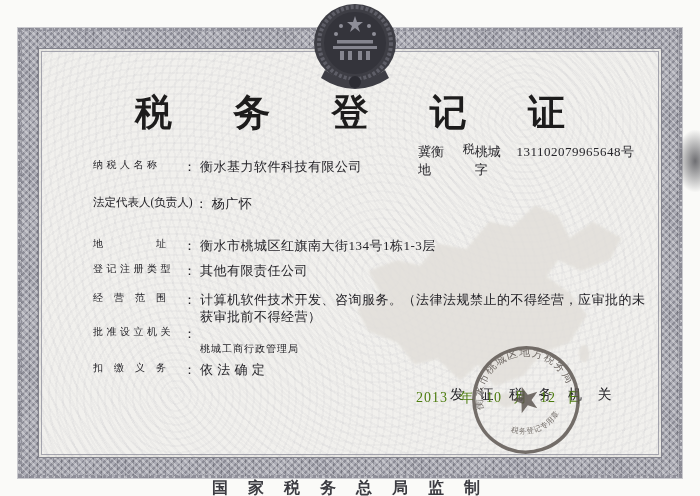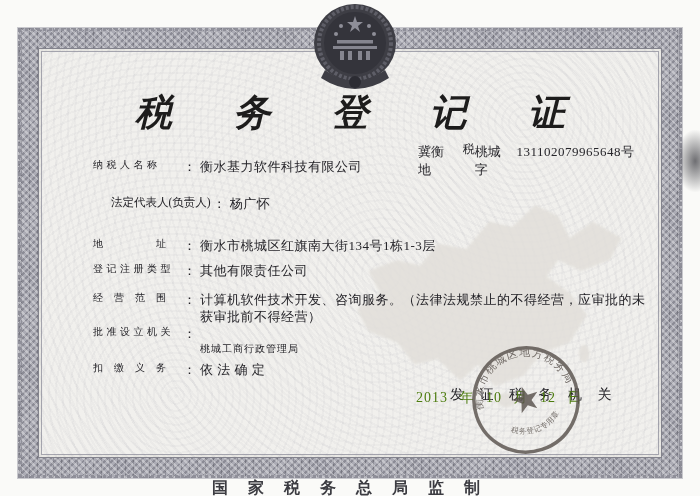--- a/index.html
+++ b/index.html
@@ -44,21 +44,20 @@
     background:radial-gradient(ellipse at 80% 50%, rgba(35,35,42,.65), rgba(35,35,42,0) 72%);
   }
 
   .emblem{position:absolute;left:303px;top:2px;width:104px;height:90px;}
 
   .title{
     position:absolute;left:0;right:0;top:88px;
     text-align:center;font-size:37px;font-weight:bold;color:#1d1c1c;
     letter-spacing:26px;padding-left:26px;
     font-family:"Liberation Serif","DejaVu Serif",serif;
-    font-style:italic;
   }
 
   .cert-no{
     position:absolute;left:418px;top:143px;width:216px;
     display:flex;align-items:baseline;font-size:13px;color:#26252a;
   }
   .cert-no .tax{font-size:12px;transform:translateY(-3px);margin-left:7px;}
   .cert-no .region{}
   .cert-no .num{margin-left:4px;letter-spacing:.5px;}
   .cert-no .suffix{margin-left:auto;}
@@ -126,21 +125,21 @@
     <span class="suffix">号</span>
   </div>
 
   <div class="row" style="top:158px">
     <span class="lbl">纳 税 人 名 称</span>
     <span class="colon">：</span>
     <span class="val">衡水基力软件科技有限公司</span>
   </div>
 
   <div class="row" style="top:195px">
-    <span class="lbl" style="letter-spacing:0;font-size:11.5px;margin-left:18px;">法定代表人(负责人)</span>
+    <span class="lbl" style="letter-spacing:0;font-size:11.5px;">法定代表人(负责人)</span>
     <span class="colon">：</span>
     <span class="val">杨广怀</span>
   </div>
 
   <div class="row" style="top:237px">
     <span class="lbl">地　　　　　址</span>
     <span class="colon">：</span>
     <span class="val">衡水市桃城区红旗南大街134号1栋1-3层</span>
   </div>
 

